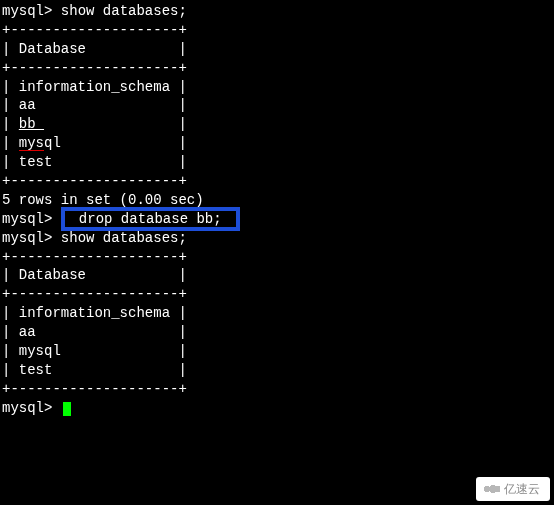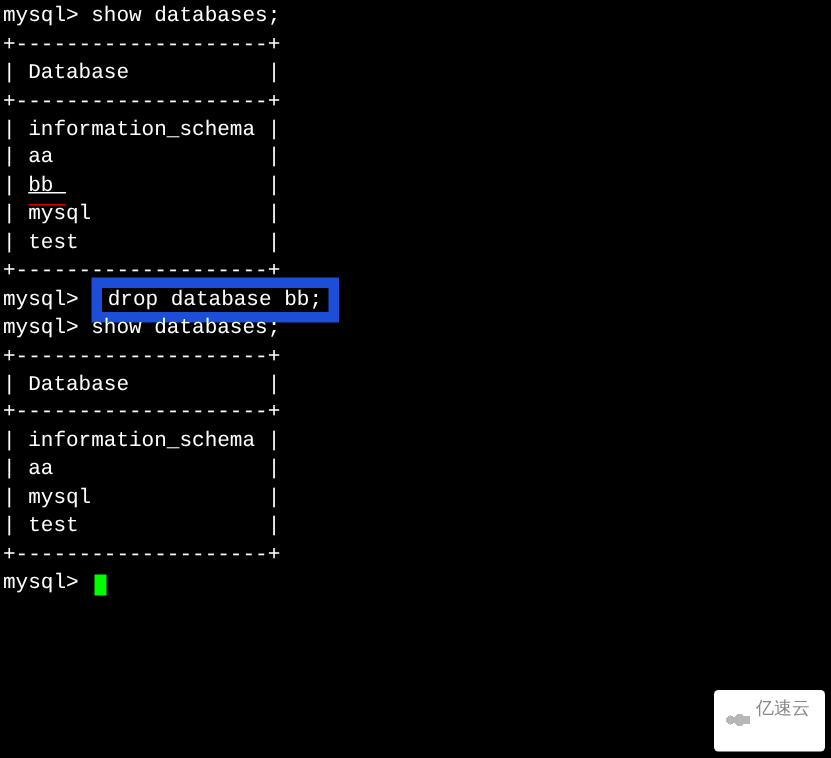--- a/index.html
+++ b/index.html
@@ -11,44 +11,44 @@
       line-height: 1.35;
       width: 554px;
       height: 505px;
       padding: 2px 2px;
       position: relative;
       overflow: hidden;
     }
     .line { white-space: pre; }
     .hl-red-under {
       border-bottom: 1px solid #d00;
-      padding-bottom: 4px;
+      padding-bottom: 18px;
       text-decoration: underline;
     }
     .hl-red-box {
-      border: 7px solid #1d4ed8;
-      padding: 0 4px;
+      border: 4px solid #1d4ed8;
+      padding: 0 14px;
     }
     .cursor {
       display: inline-block;
       width: 8px;
       height: 14px;
       background: #00ff00;
       vertical-align: text-bottom;
       margin-left: 2px;
     }
     .watermark {
       position: absolute;
       right: 4px;
       bottom: 4px;
       background: #fff;
       color: #888;
       font-family: sans-serif;
       font-size: 12px;
-      padding: 4px 10px 21px 28px;
+      padding: 4px 10px 4px 28px;
       border-radius: 3px;
     }
     .watermark::before {
       content: "";
       position: absolute;
       left: 6px;
       top: 50%;
       transform: translateY(-50%);
       width: 18px;
       height: 12px;
@@ -66,20 +66,21 @@
     <div class="line"><span>mysql&gt;</span> <span>show databases;</span></div>
     <div class="line">+--------------------+</div>
     <div class="line">| Database           |</div>
     <div class="line">+--------------------+</div>
     <div class="line">| information_schema |</div>
     <div class="line">| aa                 |</div>
     <div class="line"><span>|</span> <span class="hl-red-under">bb </span>                |</div>
     <div class="line">| mysql              |</div>
     <div class="line">| test               |</div>
     <div class="line">+--------------------+</div>
+    <div class="line">5 rows in set (0.00 sec)</div>
     <div class="line"></div>
     <div class="line"><span>mysql&gt;</span> <span class="hl-red-box">drop database bb;</span></div>
     <div class="line"></div>
     <div class="line"><span>mysql&gt;</span> <span>show databases;</span></div>
     <div class="line">+--------------------+</div>
     <div class="line">| Database           |</div>
     <div class="line">+--------------------+</div>
     <div class="line">| information_schema |</div>
     <div class="line">| aa                 |</div>
     <div class="line">| mysql              |</div>

